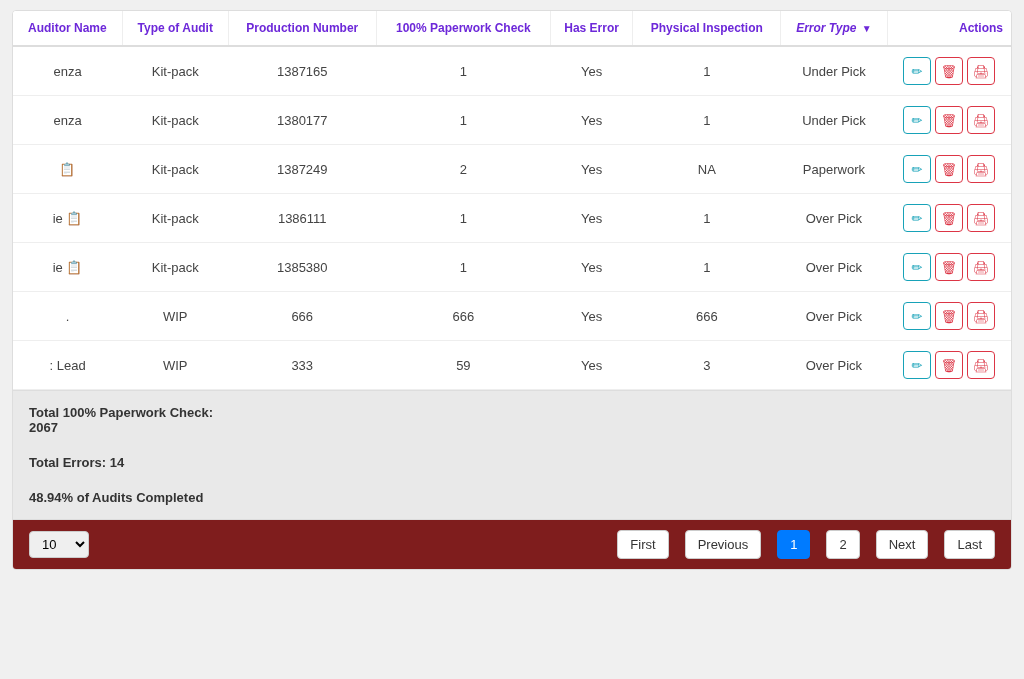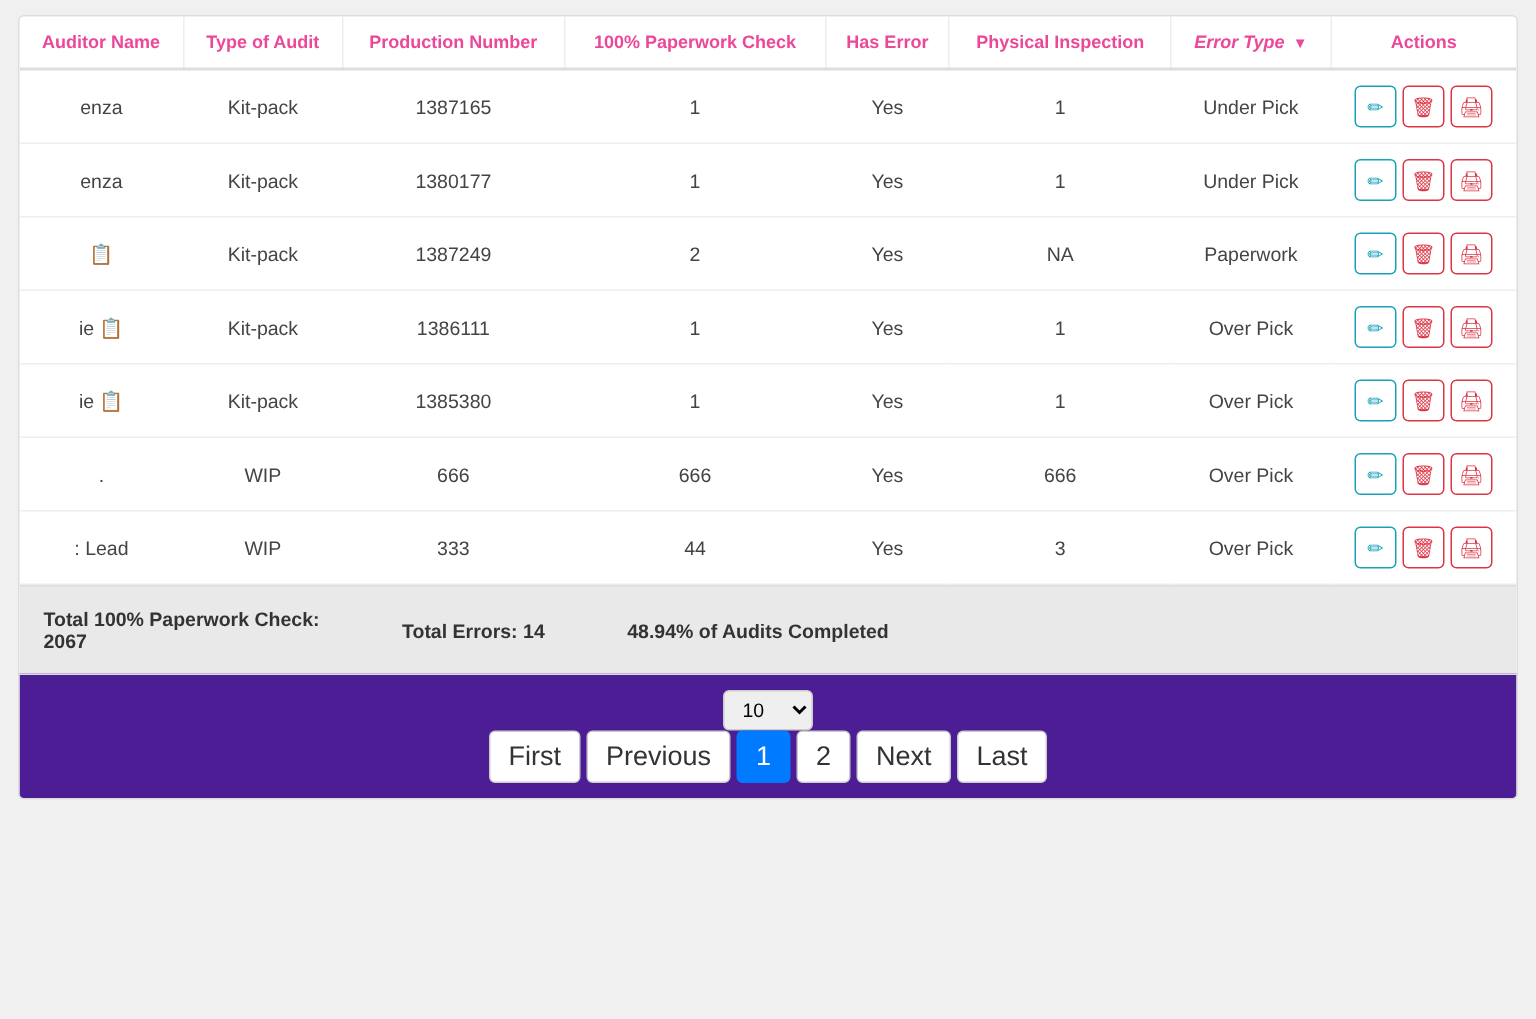--- a/index.html
+++ b/index.html
@@ -29,24 +29,24 @@
     }
     thead tr {
       background: #fff;
       border-bottom: 2px solid #ddd;
     }
     thead th {
       padding: 10px 8px;
       text-align: center;
       font-weight: 600;
       font-size: 12px;
-      color: #ec4899;
+      color: #6d28d9;
       border-right: 1px solid #eee;
     }
-    thead th:last-child { border-right: none; }
+    thead th:last-child { border-right: none; text-align: right; }
     tbody tr {
       border-bottom: 1px solid #eee;
     }
     tbody td {
       padding: 10px 8px;
       text-align: center;
       font-size: 13px;
       color: #444;
     }
     .actions-cell {
@@ -76,57 +76,57 @@
       color: #dc3545;
     }
     .btn-print {
       border-color: #dc3545;
       color: #dc3545;
     }
     .footer-stats {
       background: #e9e9e9;
       padding: 14px 16px;
       display: flex;
-      gap: 55px;
-      align-items: center;
+      gap: 20px;
       border-top: 1px solid #ddd;
+      flex-direction: column;
     }
     .footer-stat {
       font-size: 13px;
       font-weight: 600;
       color: #333;
     }
     .pagination-bar {
-      background: #4c1d95;
+      background: #7f1d1d;
       padding: 10px 16px;
       display: flex;
       align-items: center;
       justify-content: space-between;
       border-top: 1px solid #ddd;
-      flex-direction: column;
     }
     .page-size-select {
       padding: 4px 8px;
       font-size: 13px;
       border: 1px solid #ccc;
       border-radius: 4px;
       cursor: pointer;
     }
     .pagination-buttons {
       display: flex;
       gap: 4px;
     }
     .page-btn {
       padding: 6px 12px;
       border: 1px solid #ccc;
       background: #fff;
       color: #333;
-      font-size: 18px;
+      font-size: 13px;
       border-radius: 4px;
       cursor: pointer;
+      margin-left: 12px;
     }
     .page-btn.active {
       background: #007bff;
       color: #fff;
       border-color: #007bff;
     }
     .sort-arrow {
       font-size: 10px;
       margin-left: 2px;
     }
@@ -246,21 +246,21 @@
         <button class="btn-icon btn-edit" title="Edit">✏</button>
         <button class="btn-icon btn-delete" title="Delete">🗑</button>
         <button class="btn-icon btn-print" title="Print">🖨</button>
       </div>
             </td>
           </tr>
           <tr>
             <td>: Lead</td>
             <td>WIP</td>
             <td>333</td>
-            <td>44</td>
+            <td>59</td>
             <td>Yes</td>
             <td>3</td>
             <td>Over Pick</td>
             <td>
       <div class="actions-cell">
         <button class="btn-icon btn-edit" title="Edit">✏</button>
         <button class="btn-icon btn-delete" title="Delete">🗑</button>
         <button class="btn-icon btn-print" title="Print">🖨</button>
       </div>
             </td>

